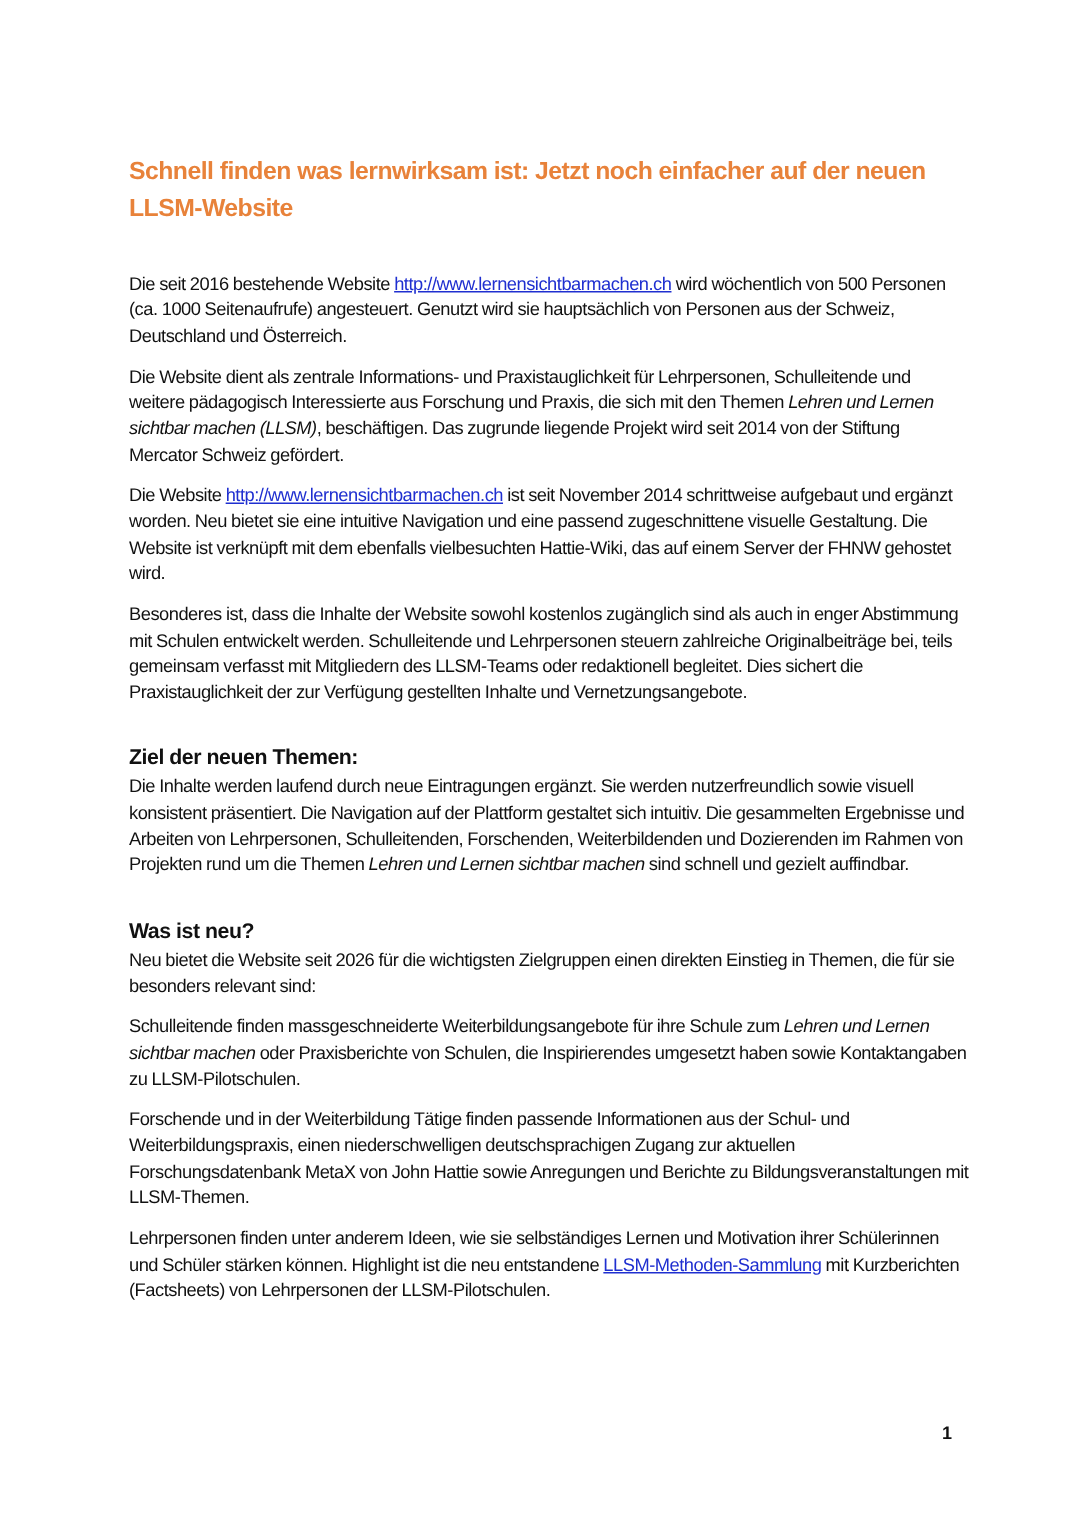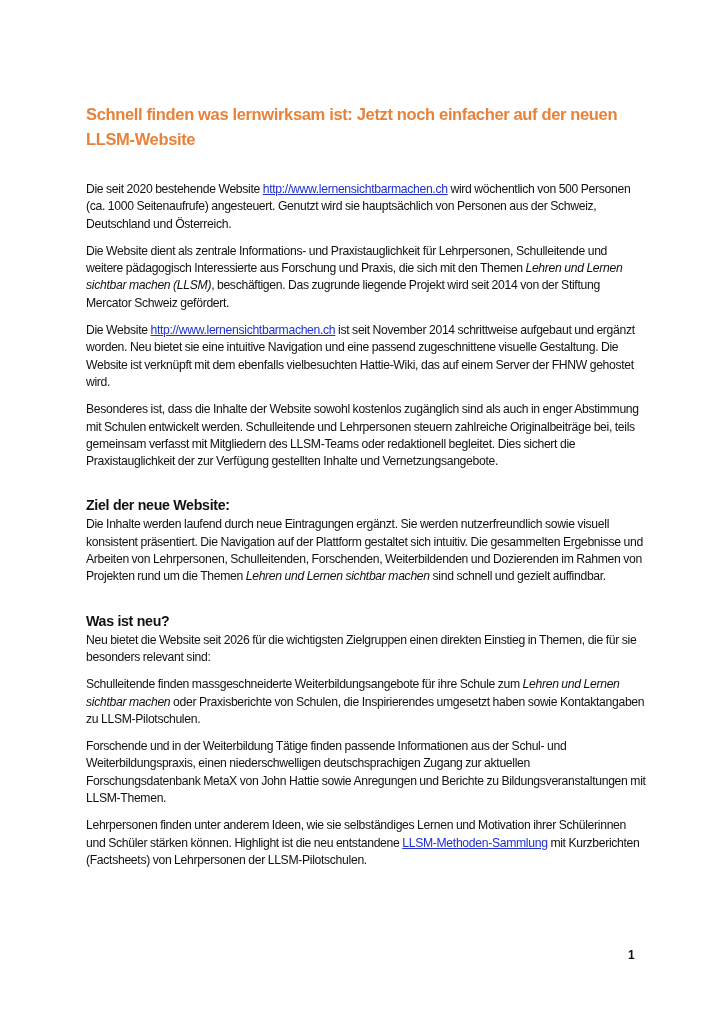--- a/index.html
+++ b/index.html
@@ -68,29 +68,29 @@
     }
   </style>
 </head>
 <body>
 
 <div class="page">
   <div class="content">
 
     <h1 class="title">Schnell finden was lernwirksam ist: Jetzt noch einfacher auf der neuen LLSM-Website</h1>
 
-    <p class="body"><span>Die seit 2020 bestehende Website </span><a class="link" href="#">http://www.lernensichtbarmachen.ch</a><span> wird wöchentlich von 500 Personen (ca. 1000 Seitenaufrufe) angesteuert. Genutzt wird sie hauptsächlich von Personen aus der Schweiz, Deutschland und Österreich.</span></p>
+    <p class="body"><span>Die seit 2016 bestehende Website </span><a class="link" href="#">http://www.lernensichtbarmachen.ch</a><span> wird wöchentlich von 500 Personen (ca. 1000 Seitenaufrufe) angesteuert. Genutzt wird sie hauptsächlich von Personen aus der Schweiz, Deutschland und Österreich.</span></p>
 
     <p class="body"><span>Die Website dient als zentrale Informations- und Praxistauglichkeit für Lehrpersonen, Schulleitende und weitere pädagogisch Interessierte aus Forschung und Praxis, die sich mit den Themen </span><em>Lehren und Lernen sichtbar machen (LLSM)</em><span>, beschäftigen. Das zugrunde liegende Projekt wird seit 2014 von der Stiftung Mercator Schweiz gefördert.</span></p>
 
     <p class="body"><span>Die Website </span><a class="link" href="#">http://www.lernensichtbarmachen.ch</a><span> ist seit November 2014 schrittweise aufgebaut und ergänzt worden. Neu bietet sie eine intuitive Navigation und eine passend zugeschnittene visuelle Gestaltung. Die Website ist verknüpft mit dem ebenfalls vielbesuchten Hattie-Wiki, das auf einem Server der FHNW gehostet wird.</span></p>
 
     <p class="body">Besonderes ist, dass die Inhalte der Website sowohl kostenlos zugänglich sind als auch in enger Abstimmung mit Schulen entwickelt werden. Schulleitende und Lehrpersonen steuern zahlreiche Originalbeiträge bei, teils gemeinsam verfasst mit Mitgliedern des LLSM-Teams oder redaktionell begleitet. Dies sichert die Praxistauglichkeit der zur Verfügung gestellten Inhalte und Vernetzungsangebote.</p>
 
-    <h2 class="section-heading">Ziel der neue Website:</h2>
+    <h2 class="section-heading">Ziel der neuen Themen:</h2>
     <p class="body"><span>Die Inhalte werden laufend durch neue Eintragungen ergänzt. Sie werden nutzerfreundlich sowie visuell konsistent präsentiert. Die Navigation auf der Plattform gestaltet sich intuitiv. Die gesammelten Ergebnisse und Arbeiten von Lehrpersonen, Schulleitenden, Forschenden, Weiterbildenden und Dozierenden im Rahmen von Projekten rund um die Themen </span><em>Lehren und Lernen sichtbar machen</em><span> sind schnell und gezielt auffindbar.</span></p>
 
     <h2 class="section-heading">Was ist neu?</h2>
     <p class="body">Neu bietet die Website seit 2026 für die wichtigsten Zielgruppen einen direkten Einstieg in Themen, die für sie besonders relevant sind:</p>
 
     <p class="body"><span>Schulleitende finden massgeschneiderte Weiterbildungsangebote für ihre Schule zum </span><em>Lehren und Lernen sichtbar machen</em><span> oder Praxisberichte von Schulen, die Inspirierendes umgesetzt haben sowie Kontaktangaben zu LLSM-Pilotschulen.</span></p>
 
     <p class="body">Forschende und in der Weiterbildung Tätige finden passende Informationen aus der Schul- und Weiterbildungspraxis, einen niederschwelligen deutschsprachigen Zugang zur aktuellen Forschungsdatenbank MetaX von John Hattie sowie Anregungen und Berichte zu Bildungsveranstaltungen mit LLSM-Themen.</p>
 
     <p class="body"><span>Lehrpersonen finden unter anderem Ideen, wie sie selbständiges Lernen und Motivation ihrer Schülerinnen und Schüler stärken können. Highlight ist die neu entstandene </span><a class="link" href="#">LLSM-Methoden-Sammlung</a><span> mit Kurzberichten (Factsheets) von Lehrpersonen der LLSM-Pilotschulen.</span></p>

